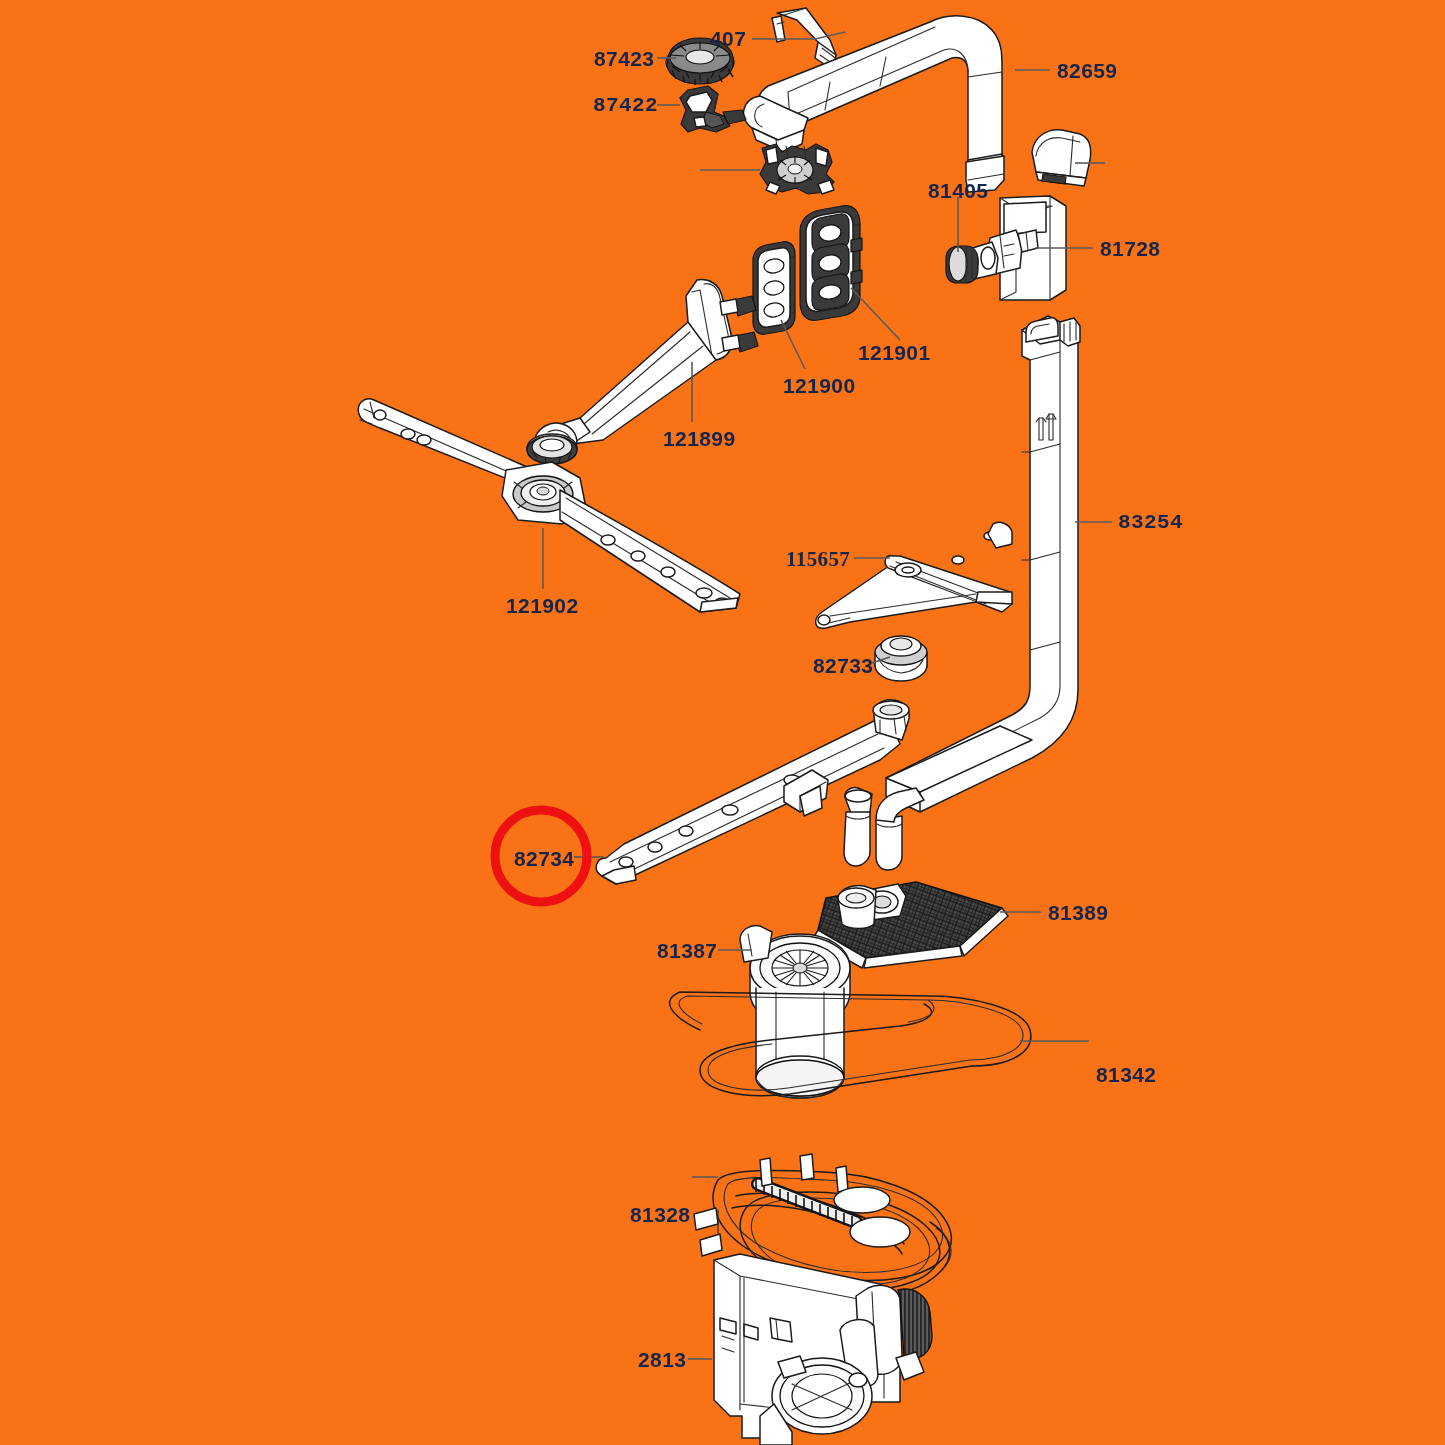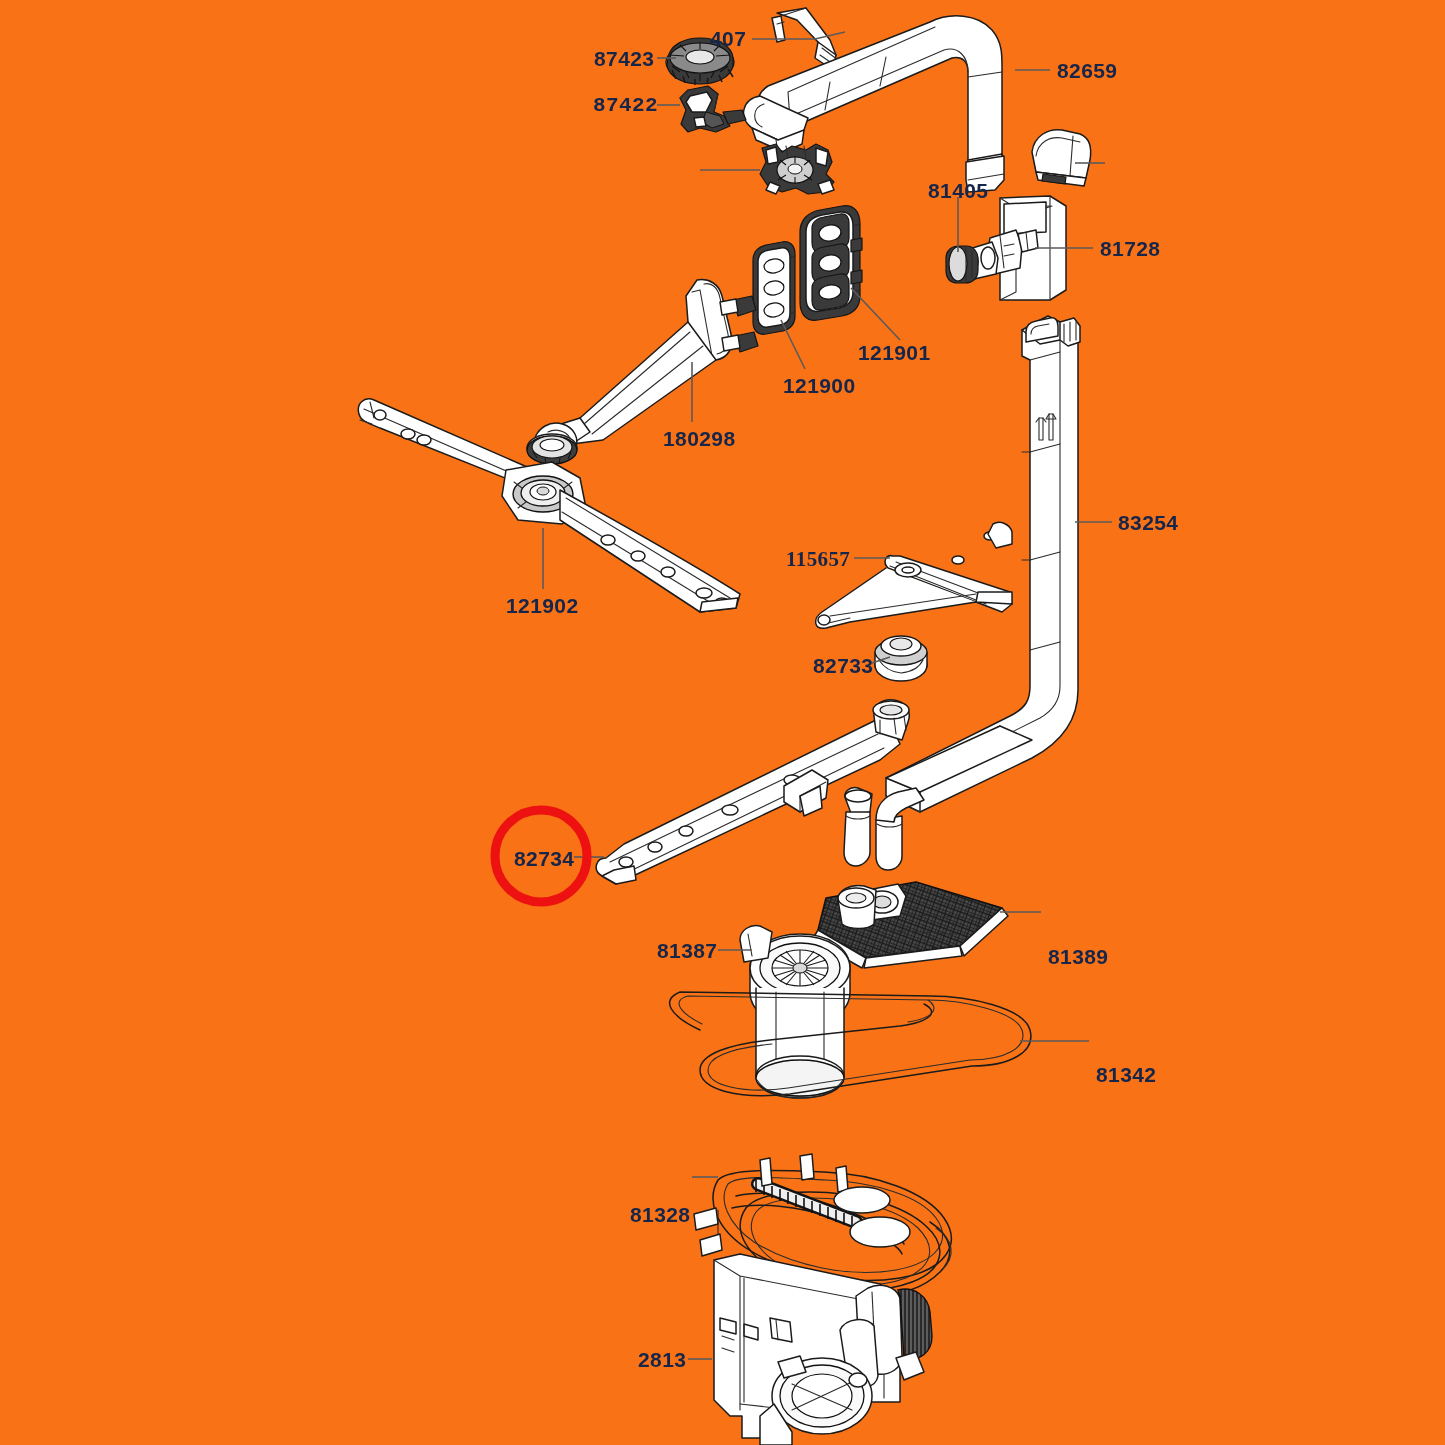--- a/index.html
+++ b/index.html
@@ -468,26 +468,26 @@
 
 <div id="labels">
       <div class="pn" style="left: 710px; top: 28px; color: rgb(22, 37, 74);">407</div>
       <div class="pn" style="left: 594px; top: 48px; color: rgb(22, 37, 74);">87423</div>
       <div class="pn" style="left: 593px; top: 95px; color: rgb(22, 37, 74); font-family: Liberation Mono, monospace;">87422</div>
       <div class="pn" style="left: 1057px; top: 60px; color: rgb(22, 37, 74);">82659</div>
       <div class="pn" style="left: 928px; top: 180px; color: rgb(22, 37, 74);">81405</div>
       <div class="pn" style="left: 1100px; top: 238px; color: rgb(22, 37, 74);">81728</div>
       <div class="pn" style="left: 858px; top: 342px; color: rgb(22, 37, 74);">121901</div>
       <div class="pn" style="left: 783px; top: 375px; color: rgb(22, 37, 74);">121900</div>
-      <div class="pn" style="left: 663px; top: 428px; color: rgb(22, 37, 74);">180298</div>
-      <div class="pn" style="left: 1118px; top: 512px; color: rgb(22, 37, 74);">83254</div>
+      <div class="pn" style="left: 663px; top: 428px; color: rgb(22, 37, 74);">121899</div>
+      <div class="pn" style="left: 1118px; top: 512px; color: rgb(22, 37, 74); font-family: Liberation Mono, monospace;">83254</div>
       <div class="pn" style="left: 786px; top: 549px; color: rgb(22, 37, 74); font-family: Liberation Serif, serif;">115657</div>
       <div class="pn" style="left: 506px; top: 595px; color: rgb(22, 37, 74);">121902</div>
       <div class="pn" style="left: 813px; top: 655px; color: rgb(22, 37, 74);">82733</div>
       <div class="pn" style="left: 514px; top: 848px; color: rgb(22, 37, 74); text-align: center;">82734</div>
-      <div class="pn" style="left: 1048px; top: 902px; color: rgb(22, 37, 74); margin-top: 44px;">81389</div>
+      <div class="pn" style="left: 1048px; top: 902px; color: rgb(22, 37, 74);">81389</div>
       <div class="pn" style="left: 657px; top: 940px; color: rgb(22, 37, 74);">81387</div>
       <div class="pn" style="left: 1096px; top: 1064px; color: rgb(22, 37, 74); text-align: center;">81342</div>
       <div class="pn" style="left: 630px; top: 1167px; color: rgb(22, 37, 74); margin-top: 37px;">81328</div>
       <div class="pn" style="left: 638px; top: 1349px; color: rgb(22, 37, 74);">2813</div>
     </div>
 
 </div>
 
 </body></html>

